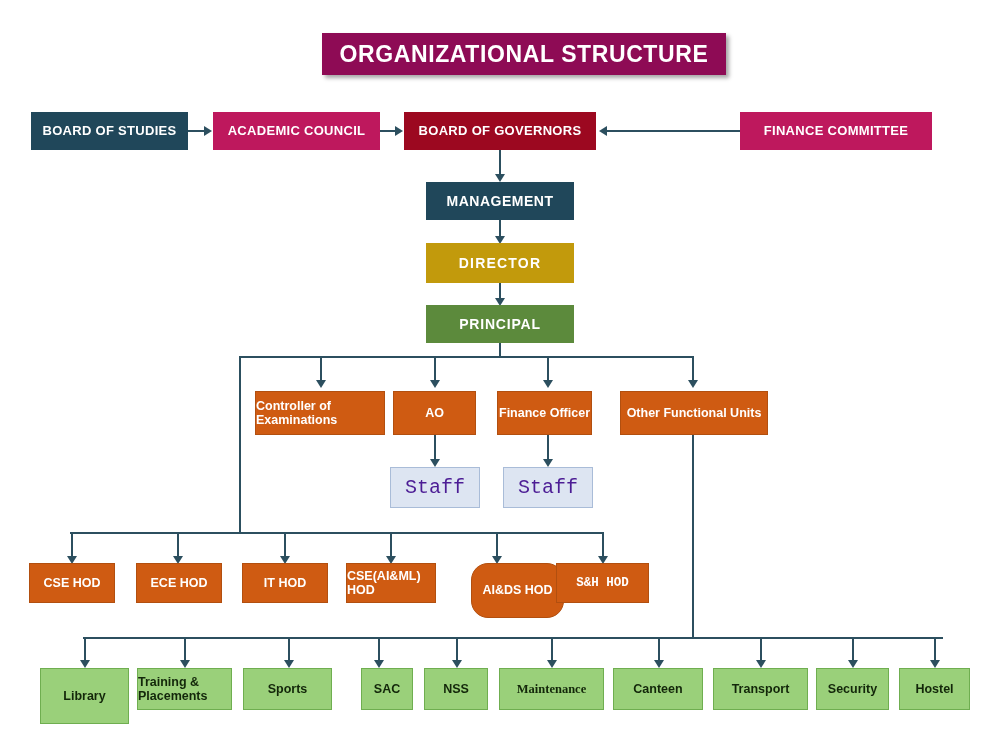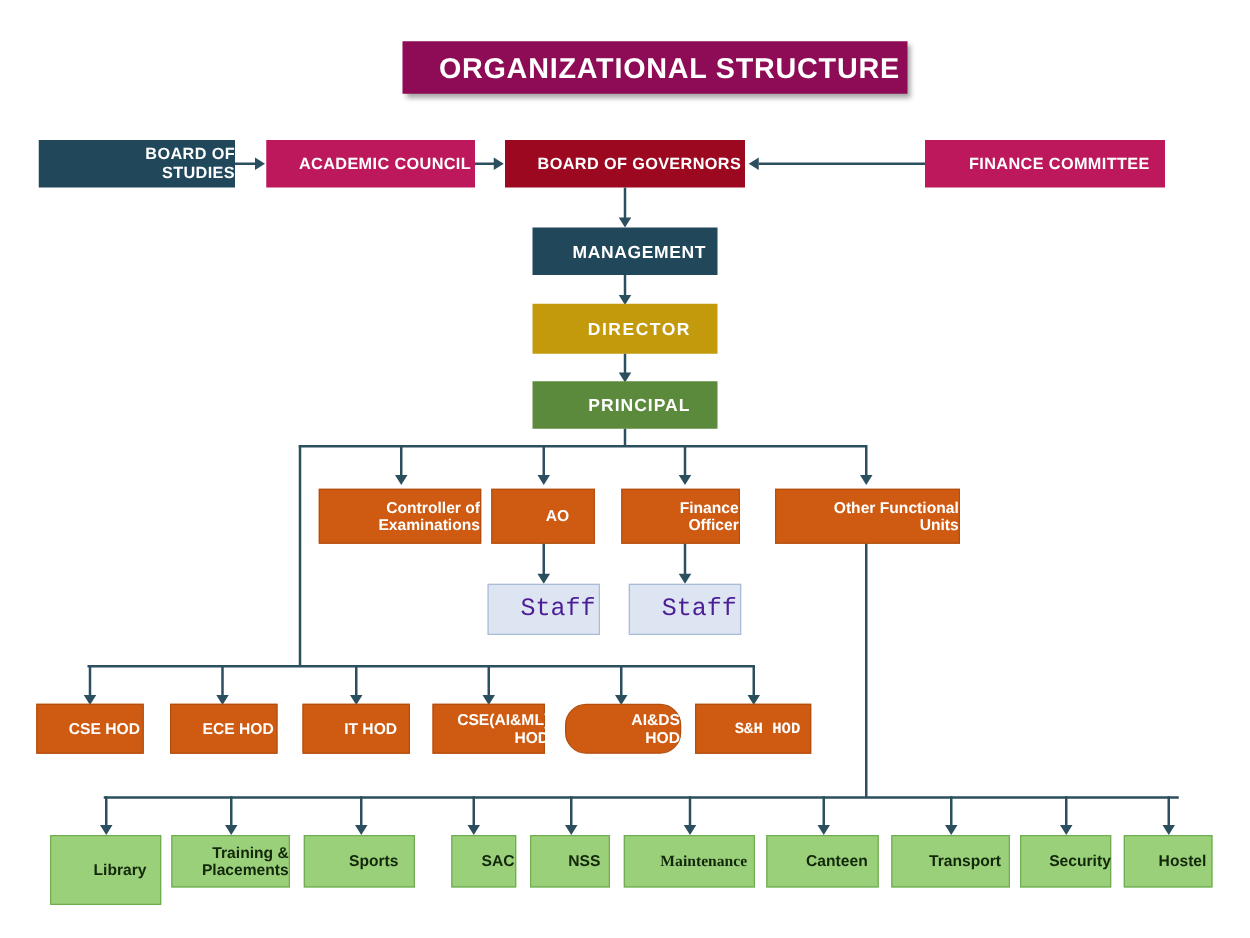--- a/index.html
+++ b/index.html
@@ -16,24 +16,23 @@
     height: 750px;
     background: #ffffff;
     overflow: hidden;
   }
   .node {
     position: absolute;
     box-sizing: border-box;
     display: flex;
     align-items: center;
     justify-content: center;
-    text-align: right;
+    text-align: left;
     line-height: 1.15;
     border: 1px solid rgba(0,0,0,0.25);
-    padding-left: 23px;
   }
   .title-box {
     background: #8e0b55;
     color: #ffffff;
     font-weight: bold;
     font-size: 23px;
     letter-spacing: 0.6px;
     border: none;
     box-shadow: 3px 3px 4px rgba(0,0,0,0.35);
   }
@@ -228,21 +227,21 @@
   <div class="arrow arrow-down" style="left:598px; top:556px;"></div>
 
   <div class="node orange" style="left:29px; top:563px; width:86px; height:40px;">CSE HOD</div>
 
   <div class="node orange" style="left:136px; top:563px; width:86px; height:40px;">ECE HOD</div>
 
   <div class="node orange" style="left:242px; top:563px; width:86px; height:40px;">IT HOD</div>
 
   <div class="node orange" style="left:346px; top:563px; width:90px; height:40px;">CSE(AI&amp;ML) HOD</div>
 
-  <div class="node orange" style="left:452px; top:563px; width:93px; height:40px;border-radius:17px;">AI&amp;DS HOD</div>
+  <div class="node orange" style="left:471px; top:563px; width:93px; height:55px;border-radius:17px;">AI&amp;DS HOD</div>
 
   <div class="node orange" style="left:556px; top:563px; width:93px; height:40px;font-family:Liberation Mono, monospace;">S&amp;H HOD</div>
 
   <div class="conn v" style="left:692px; top:435px; height:203px;"></div>
   <div class="conn h" style="left:83px; top:637px; width:860px;"></div>
 
   <div class="conn v" style="left:84px; top:637px; height:24px;"></div>
   <div class="arrow arrow-down" style="left:80px; top:660px;"></div>
 
   <div class="conn v" style="left:184px; top:637px; height:24px;"></div>

